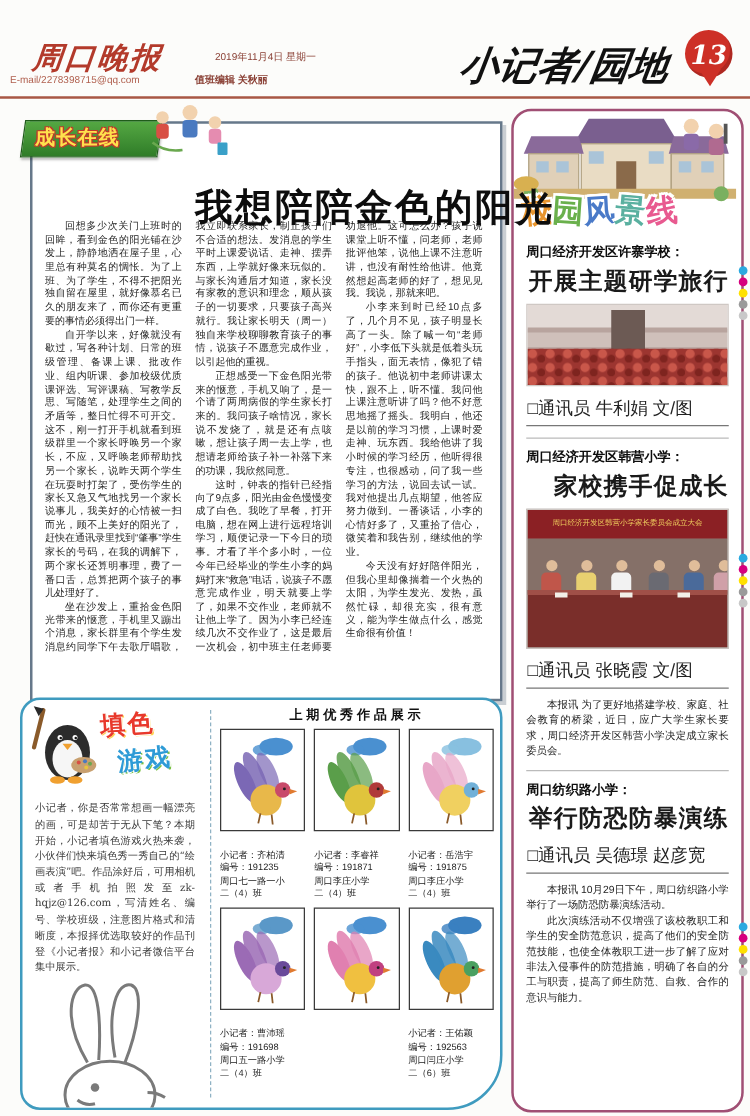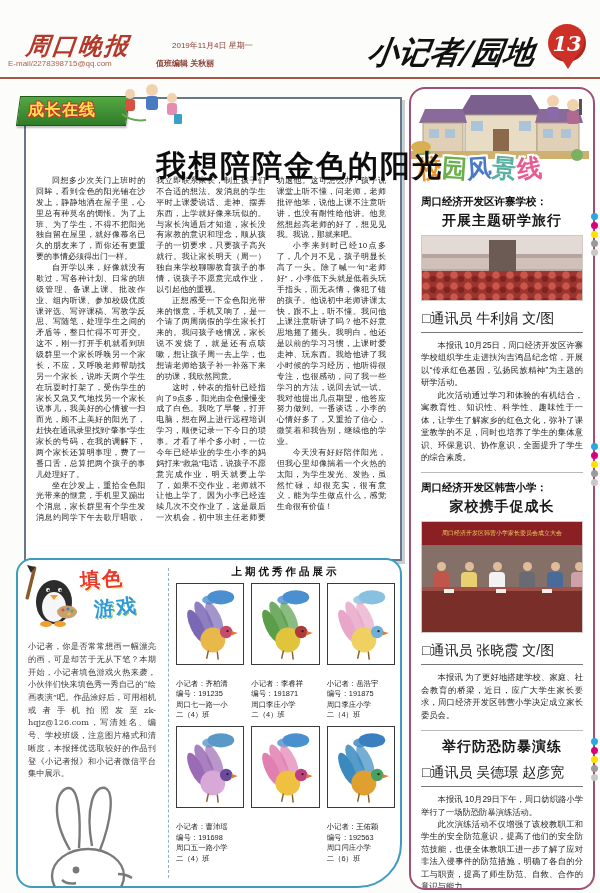--- a/index.html
+++ b/index.html
@@ -71,21 +71,21 @@
     white-space:nowrap;}
   .campus-badge-text span{display:inline-block;
     text-shadow:-2px -2px 0 #fff,2px -2px 0 #fff,-2px 2px 0 #fff,2px 2px 0 #fff,0 2px 0 #fff,0 -2px 0 #fff;}
   .cb0{color:#e8952e;transform:rotate(-6deg);}
   .cb1{color:#6ab04c;transform:rotate(4deg);}
   .cb2{color:#4a7ac8;transform:rotate(-4deg);}
   .cb3{color:#5ab0a0;transform:rotate(5deg);}
   .cb4{color:#e85a90;transform:rotate(-5deg);}
   .campus-article{padding:2px 10px 0;}
   .school-line{font-size:10.5px;font-weight:bold;color:#0d0d0d;margin-top:4px;}
-  .headline{font-size:14px;font-weight:900;text-align:center;letter-spacing:1px;margin:3px 0 5px;}
+  .headline{font-size:19px;font-weight:900;text-align:right;letter-spacing:1px;margin:3px 0 5px;}
   .photo{position:relative;width:100%;margin:2px 0 6px;overflow:hidden;border:1px solid #cfc8c4;
     box-sizing:border-box;}
   .photo1{height:66px;background:linear-gradient(#e3dad6 0 30%,#cfc0ba 30% 52%,#bcaaa4 52%);}
   .p1-door{position:absolute;left:42%;top:6%;width:17%;height:52%;background:#6c5a54;}
   .p1-beam{position:absolute;left:0;top:28%;width:100%;height:4px;background:#b8a49e;}
   .p1-crowd{position:absolute;bottom:0;width:100%;height:46%;background-color:#9c3530;
     background-image:radial-gradient(circle 3.5px at 4px 4px,#c9574a 95%,transparent 4px),
       radial-gradient(circle 3px at 11px 8px,#7e241f 95%,transparent 3.5px);
     background-size:14px 11px;}
   .photo2{height:112px;background:#9d9892;}
@@ -382,24 +382,20 @@
 
     <div class="campus-article">
       <div class="school-line">周口经济开发区许寨学校：</div>
       <div class="headline">开展主题研学旅行</div>
       <div class="photo photo1">
         <div class="p1-beam"></div>
         <div class="p1-door"></div>
         <div class="p1-crowd"></div>
       </div>
       <div class="byline">□通讯员 牛利娟 文/图</div>
-      <div class="campus-body">
-        <p>本报讯 10月25日，周口经济开发区许寨学校组织学生走进扶沟吉鸿昌纪念馆，开展以“传承红色基因，弘扬民族精神”为主题的研学活动。</p>
-        <p>此次活动通过学习和体验的有机结合，寓教育性、知识性、科学性、趣味性于一体，让学生了解家乡的红色文化，弥补了课堂教学的不足，同时也培养了学生的集体意识、环保意识、协作意识，全面提升了学生的综合素质。</p>
-      </div>
     </div>
 
     <div class="art-divider"></div>
 
     <div class="campus-article">
       <div class="school-line">周口经济开发区韩营小学：</div>
       <div class="headline">家校携手促成长</div>
       <div class="photo photo2">
         <div class="p2-banner">周口经济开发区韩营小学家长委员会成立大会</div>
         <div class="p2-back"></div>
@@ -434,20 +430,21 @@
       </div>
       <div class="byline">□通讯员 张晓霞 文/图</div>
       <div class="campus-body">
         <p>本报讯 为了更好地搭建学校、家庭、社会教育的桥梁，近日，应广大学生家长要求，周口经济开发区韩营小学决定成立家长委员会。</p>
       </div>
     </div>
 
     <div class="art-divider"></div>
 
     <div class="campus-article">
+      <div class="school-line">周口纺织路小学：</div>
       <div class="headline">举行防恐防暴演练</div>
       <div class="byline">□通讯员 吴德璟 赵彦宽</div>
       <div class="campus-body">
         <p>本报讯 10月29日下午，周口纺织路小学举行了一场防恐防暴演练活动。</p>
         <p>此次演练活动不仅增强了该校教职工和学生的安全防范意识，提高了他们的安全防范技能，也使全体教职工进一步了解了应对非法入侵事件的防范措施，明确了各自的分工与职责，提高了师生防范、自救、合作的意识与能力。</p>
       </div>
     </div>
   </aside>
 
   <div class="regmarks" style="top:211px">

